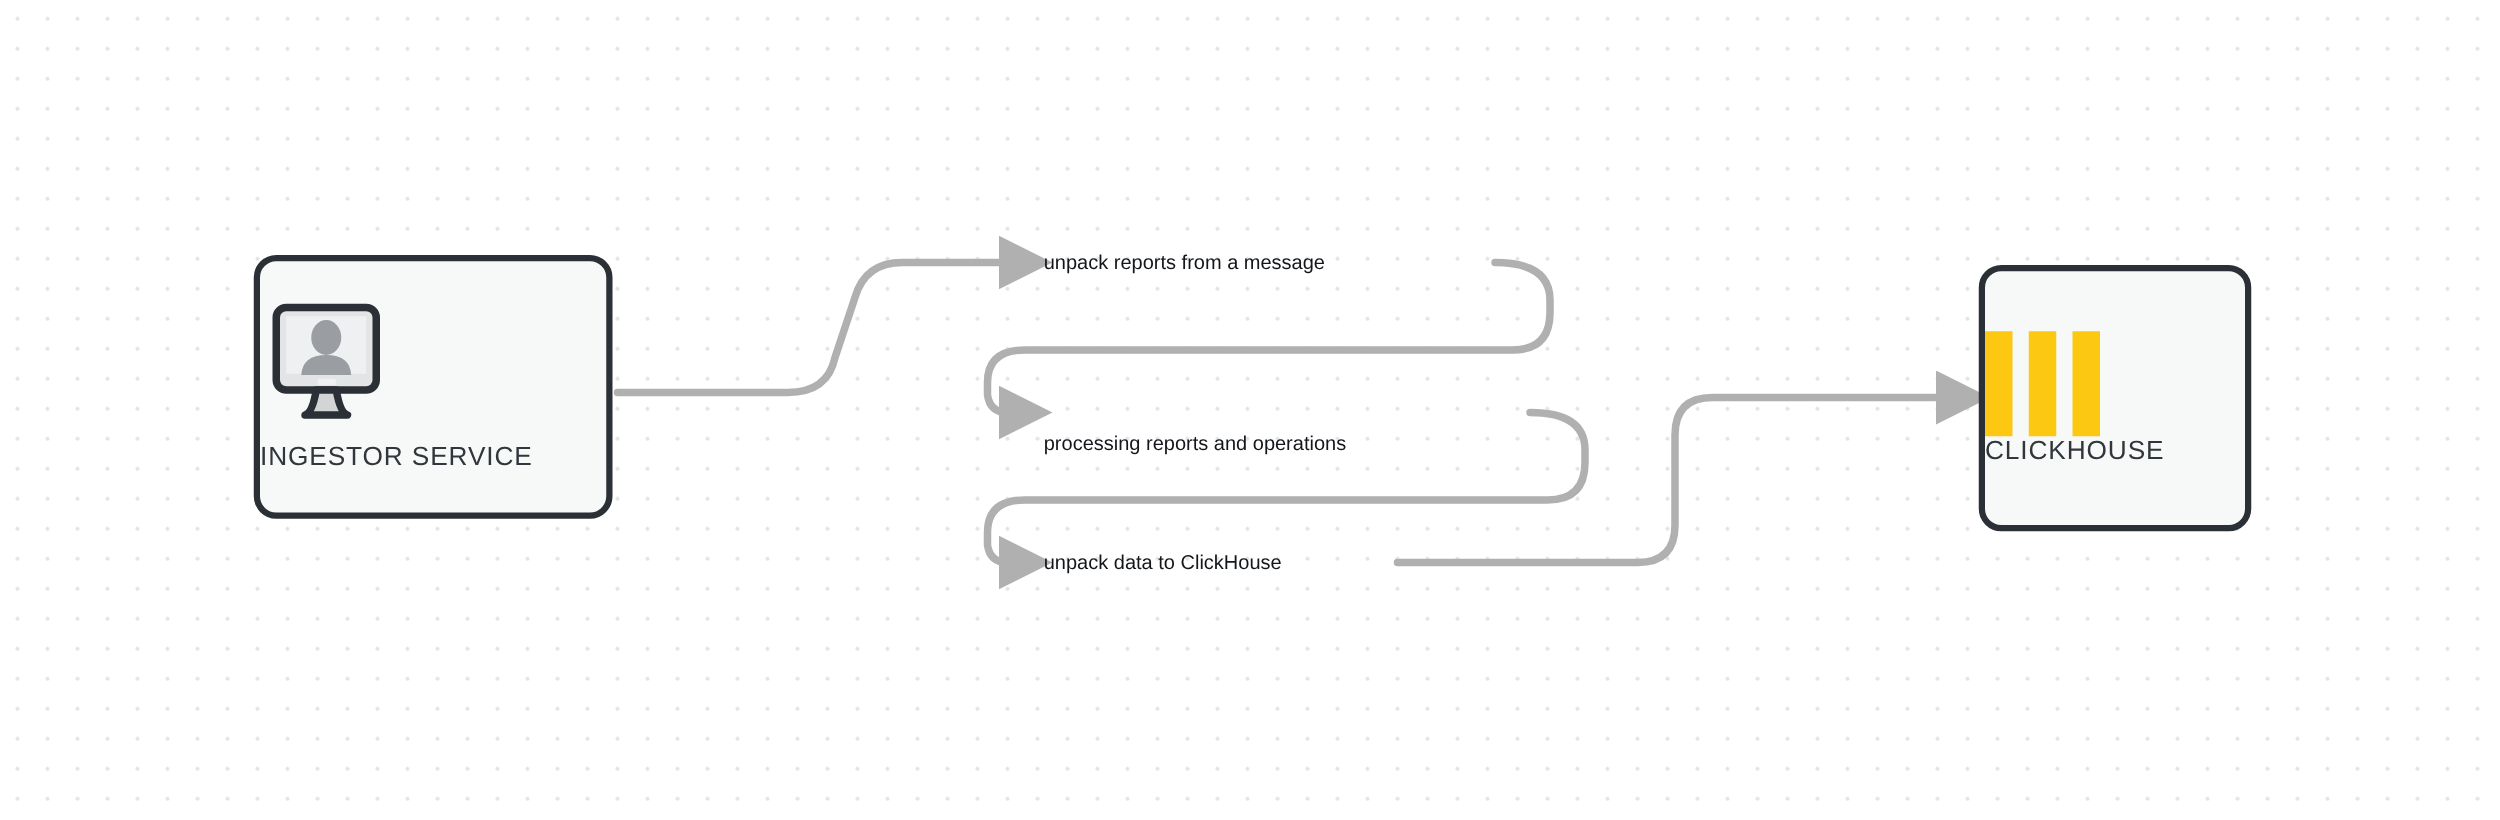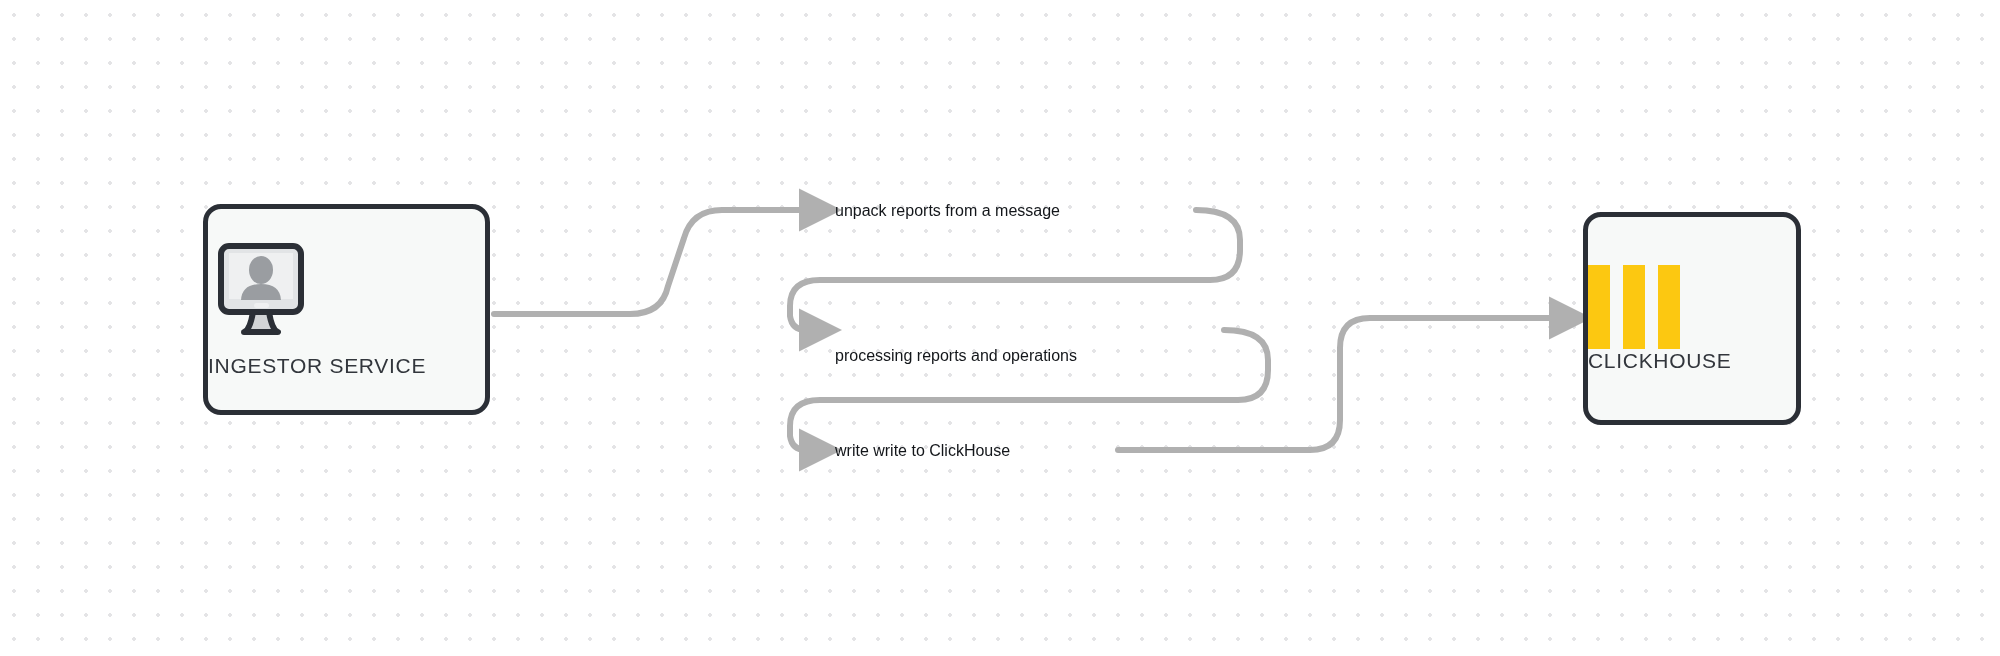--- a/index.html
+++ b/index.html
@@ -94,21 +94,21 @@
 
     <path d="M 1224 330 Q 1268 330 1268 360 L 1268 370 Q 1268 400 1238 400 L 820 400 Q 790 400 790 426 L 790 436 Q 792 450 806 450" fill="none" stroke="#b0b0b0" stroke-width="6" stroke-linecap="round" marker-end="url(#arrowhead)"></path>
 
     <path d="M 1118 450 L 1310 450 Q 1340 450 1340 420 L 1340 348 Q 1340 318 1370 318 L 1556 318" fill="none" stroke="#b0b0b0" stroke-width="6" stroke-linecap="round" marker-end="url(#arrowhead)"></path>
   </svg>
 
   <div class="edge-label" style="left:835px; top:211px;">unpack reports from a message</div>
 
   <div class="edge-label" style="left:835px; top:331px;margin-top:25px;">processing reports and operations</div>
 
-  <div class="edge-label" style="left:835px; top:451px;">write write to ClickHouse</div>
+  <div class="edge-label" style="left:835px; top:451px;">unpack data to ClickHouse</div>
 
   <div class="node" id="node-ingestor">
     <svg width="106" height="96" viewBox="0 0 106 96">
       <rect x="13" y="4" width="80" height="66" rx="8" ry="8" fill="#e2e4e6" stroke="#2b2f36" stroke-width="6"></rect>
       <rect x="21" y="11" width="64" height="46" fill="#eff0f1"></rect>
       <ellipse cx="53" cy="28" rx="12" ry="14" fill="#9a9da1"></ellipse>
       <path d="M 33 58 Q 34 42 53 42 Q 72 42 73 58 z" fill="#9a9da1"></path>
       <rect x="46" y="61" width="15" height="5" rx="2.5" fill="#eff0f1"></rect>
       <path d="M 36 90 Q 42 88 45 70 L 61 70 Q 64 88 70 90 z" fill="#d2d4d6" stroke="#2b2f36" stroke-width="6" stroke-linejoin="round"></path>
     </svg>

